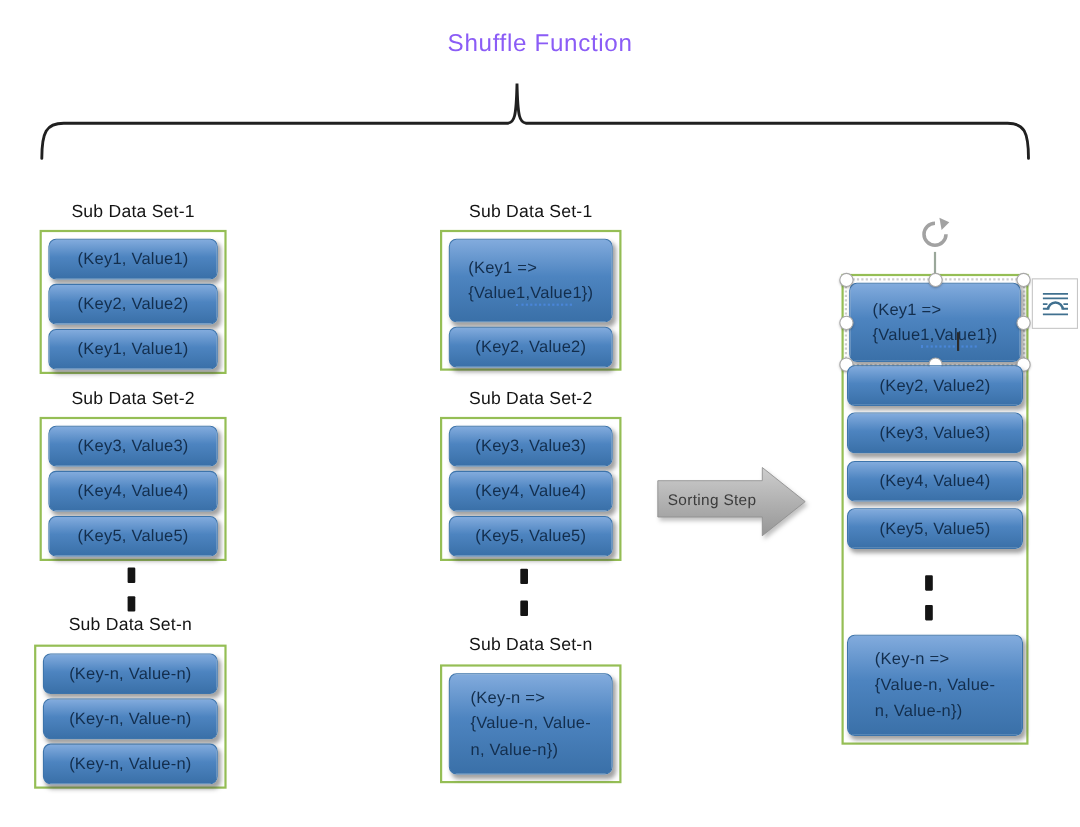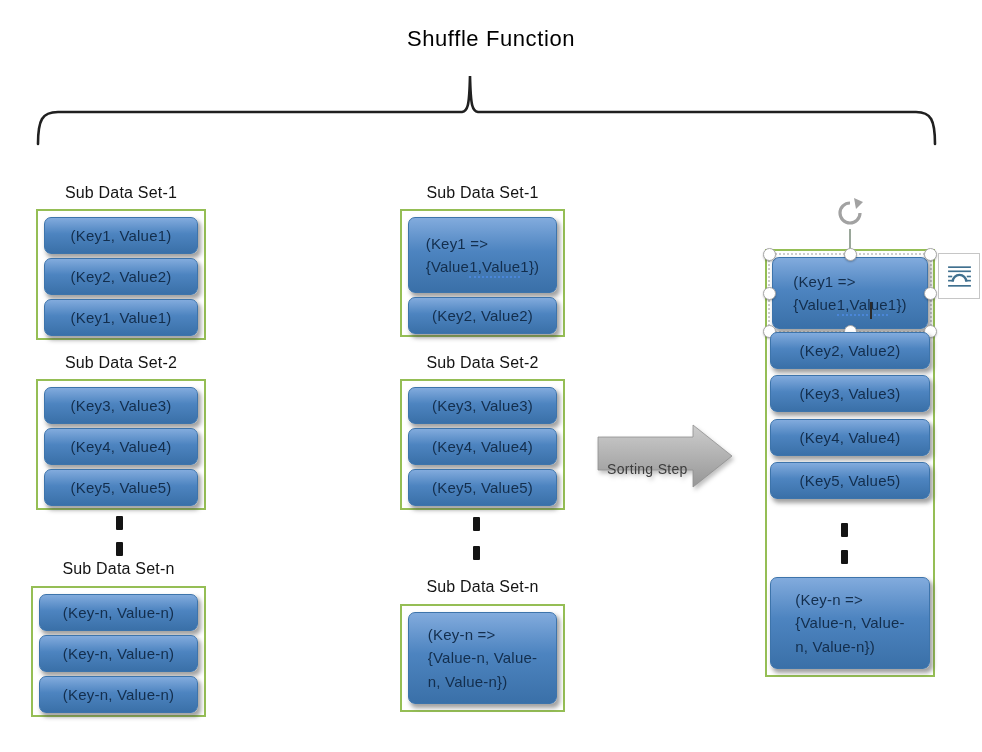--- a/index.html
+++ b/index.html
@@ -1,19 +1,19 @@
 <!DOCTYPE html>
 <html><head>
 <meta charset="utf-8">
 <style>
   html,body{margin:0;padding:0;background:#ffffff;}
   .canvas{position:relative;width:982px;height:752px;background:#fff;overflow:hidden;
           font-family:"Liberation Sans","DejaVu Sans",sans-serif;}
   .title{position:absolute;left:0;right:0;top:26px;text-align:center;font-size:22px;
-         color:#000000;letter-spacing:.6px;}
+         color:#8b5cf6;letter-spacing:.6px;}
   .brace-svg{position:absolute;left:0;top:0;pointer-events:none;}
   .hdr{position:absolute;text-align:center;font-size:16px;color:#141414;letter-spacing:.2px;white-space:nowrap;}
   .grp{position:absolute;background:#fff;border:2px solid #95BE55;box-sizing:border-box;
        display:flex;flex-direction:column;gap:4px;padding:6px;}
   .kv{background:linear-gradient(180deg,#82ABDD 0%,#4D84C0 45%,#3A70A8 100%);
       border:1px solid #3D74AB;border-radius:7px;box-shadow:2.5px 3.5px 4px rgba(70,70,70,.5);
       color:#132E4D;font-size:15px;letter-spacing:.2px;display:flex;align-items:center;
       justify-content:center;flex:none;box-sizing:border-box;position:relative;}
   .kv.single{height:37px;justify-content:center;}
   .multi{line-height:1.55;}
@@ -130,21 +130,21 @@
   <div class="arrow-wrap" style="left:597px;top:423px;width:140px;height:66px">
     <svg width="140" height="66" viewBox="0 0 140 66">
       <defs>
         <linearGradient id="ag2" x1="0" y1="0" x2="0" y2="1">
           <stop offset="0" stop-color="#cdcdcd"></stop>
             <stop offset="1" stop-color="#969696"></stop>
         </linearGradient>
       </defs>
       <polygon points="1,14 96,14 96,2 135,33 96,64 96,47 1,47" fill="url(#ag2)" stroke="#8f8f8f" stroke-width="0.8"></polygon>
     </svg>
-    <div class="arrow-label" style="left:10px;top:38px">Sorting Step</div>
+    <div class="arrow-label" style="left:10px;top:23px">Sorting Step</div>
   </div>
 
   <svg style="position:absolute;left:832px;top:195px" width="36" height="36" viewBox="0 0 36 36">
     <path d="M 18 8 A 10 10 0 1 0 28 18" fill="none" stroke="#a2a2a2" stroke-width="3.2"></path>
     <polygon points="22,3 31,7 24,14" fill="#a2a2a2"></polygon>
   </svg>
   <div class="rot-line" style="left:849px;top:229px;height:25px"></div>
 
 
   <div class="grp" style="left:765px;top:249px;width:170px;height:428px;gap:0;padding:0"></div>

